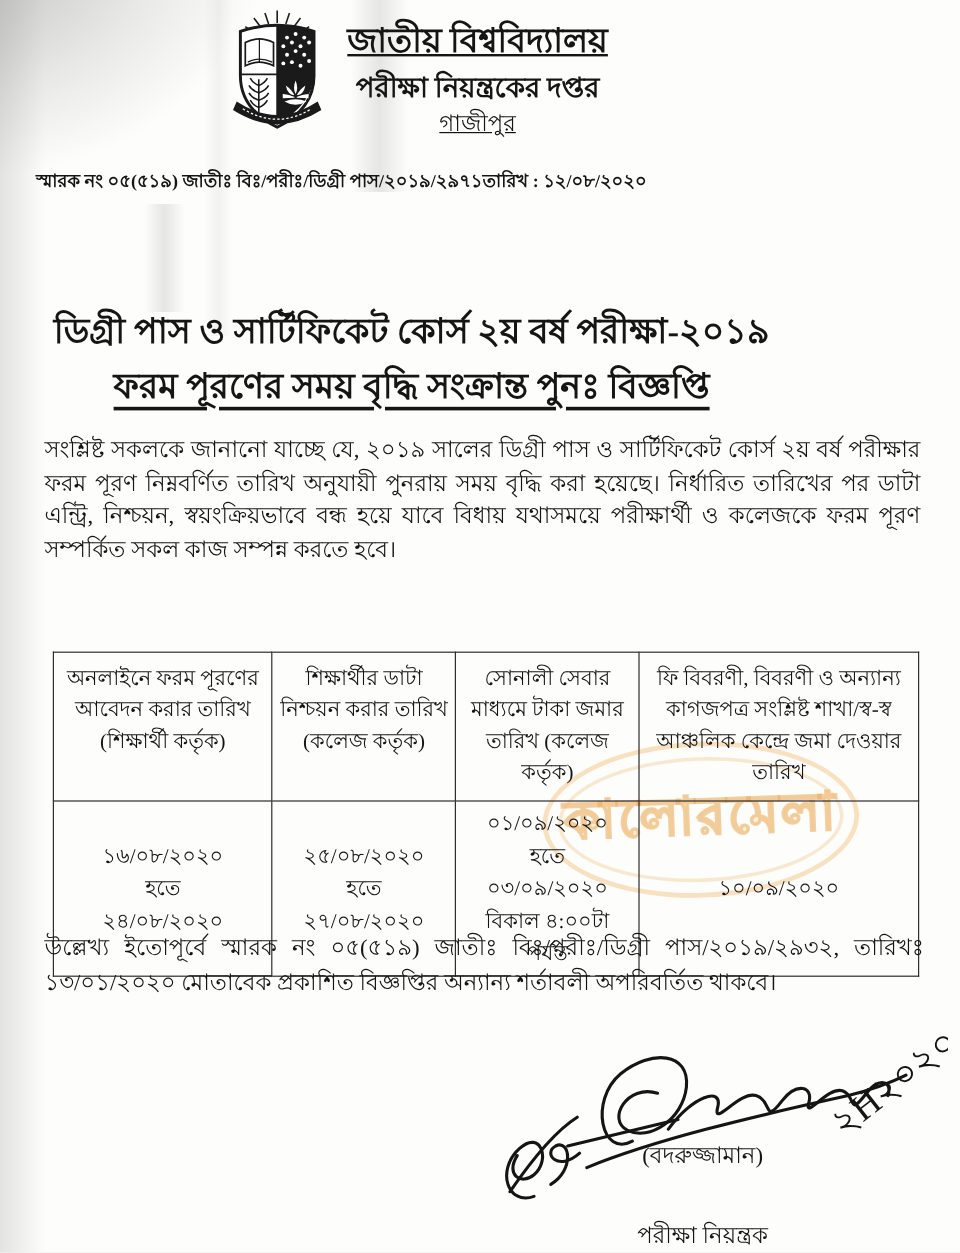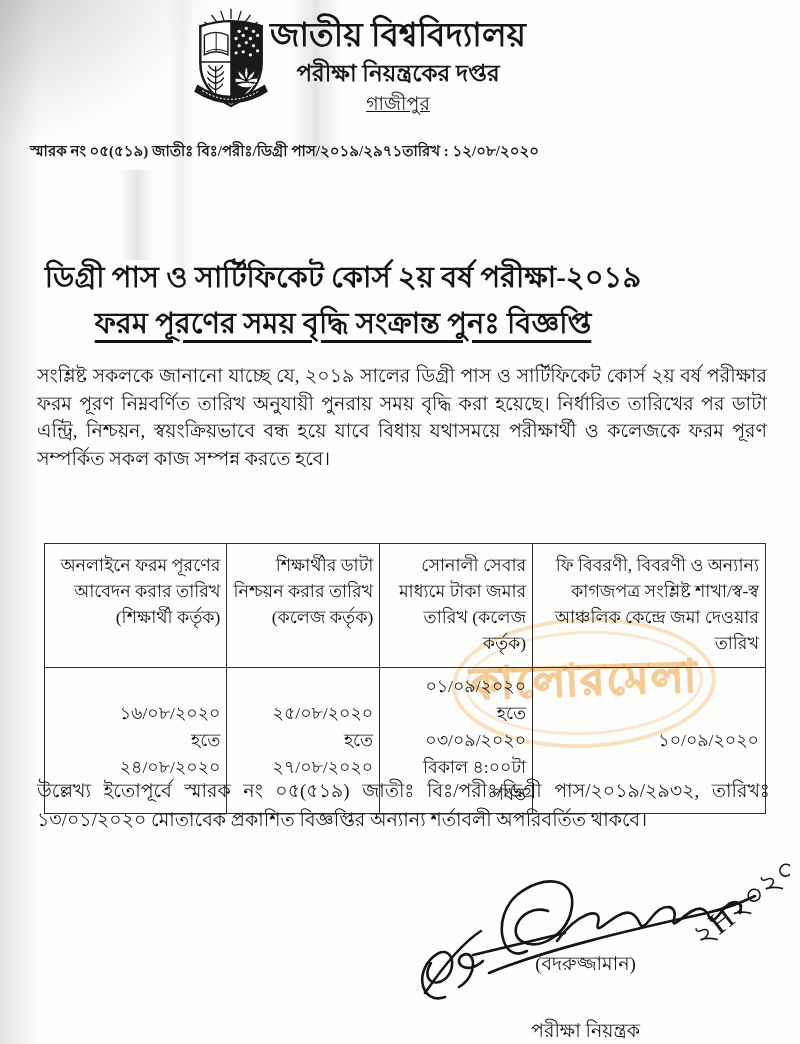--- a/index.html
+++ b/index.html
@@ -16,21 +16,21 @@
   .artifact-crease-a{position:absolute;left:292px;top:0;width:48px;height:160px;
     background:linear-gradient(to right,rgba(255,255,255,0),rgba(168,168,166,.28) 50%,rgba(255,255,255,0));}
   .artifact-crease-b{position:absolute;left:120px;top:170px;width:34px;height:90px;
     background:linear-gradient(to right,rgba(255,255,255,0),rgba(175,175,173,.30) 50%,rgba(255,255,255,0));}
   .artifact-crease-c{position:absolute;left:170px;top:0;width:24px;height:280px;
     background:linear-gradient(to right,rgba(255,255,255,0),rgba(190,190,188,.18) 50%,rgba(255,255,255,0));}
 
   
   .logo{position:absolute;left:186px;top:6px;width:90px;height:110px;}
   .head-text{position:absolute;left:268px;top:14px;width:260px;text-align:center;}
-  .head-univ{font-size:33px;font-weight:bold;line-height:42px;}
+  .head-univ{font-size:28px;font-weight:bold;line-height:42px;text-decoration:underline;}
   .head-office{font-size:23px;font-weight:bold;line-height:32px;margin-top:2px;}
   .head-city{font-size:19px;line-height:26px;margin-top:1px;text-decoration:underline;}
 
   
   .memo{position:absolute;left:30px;top:139px;width:742px;display:flex;justify-content:flex-start;
     font-size:15px;font-weight:600;}
 
   
   .title{position:absolute;left:0;top:254px;width:686px;text-align:center;font-weight:bold;}
   .title-line1{font-size:29px;line-height:46px;}
@@ -44,21 +44,21 @@
   .watermark{position:absolute;left:452px;top:618px;width:256px;height:122px;
     border:4px solid rgba(242,187,110,.42);border-radius:50%;
     display:flex;align-items:center;justify-content:center;transform:rotate(-2deg);}
   .watermark::before{content:"";position:absolute;inset:9px;border:3px solid rgba(242,187,110,.30);border-radius:50%;}
   .watermark span{font-size:44px;font-weight:bold;letter-spacing:2px;
     color:rgba(250,216,156,.30);-webkit-text-stroke:1.6px rgba(236,172,92,.55);}
 
   
   table.dates{position:absolute;left:44px;top:543px;width:722px;border-collapse:collapse;table-layout:fixed;
     font-size:17.5px;background:transparent;}
-  table.dates th,table.dates td{border:1.8px solid #2e2e2e;text-align:right;padding:5px 6px;font-weight:normal;}
+  table.dates th,table.dates td{border:1.8px solid #2e2e2e;text-align:center;padding:5px 6px;font-weight:normal;}
   table.dates th{height:110px;vertical-align:top;padding-top:8px;line-height:26px;}
   table.dates td{height:108px;vertical-align:middle;line-height:27px;white-space:pre-line;}
 
   
   .footnote{position:absolute;left:37px;top:776px;width:733px;font-size:19px;font-weight:normal;line-height:29px;text-align:justify;}
 
   
   .sig-svg{position:absolute;left:405px;top:853px;width:385px;height:152px;}
   .sig-text{position:absolute;left:438px;top:951px;width:295px;text-align:center;}
   .sig-name{font-size:19px;line-height:26px;}

